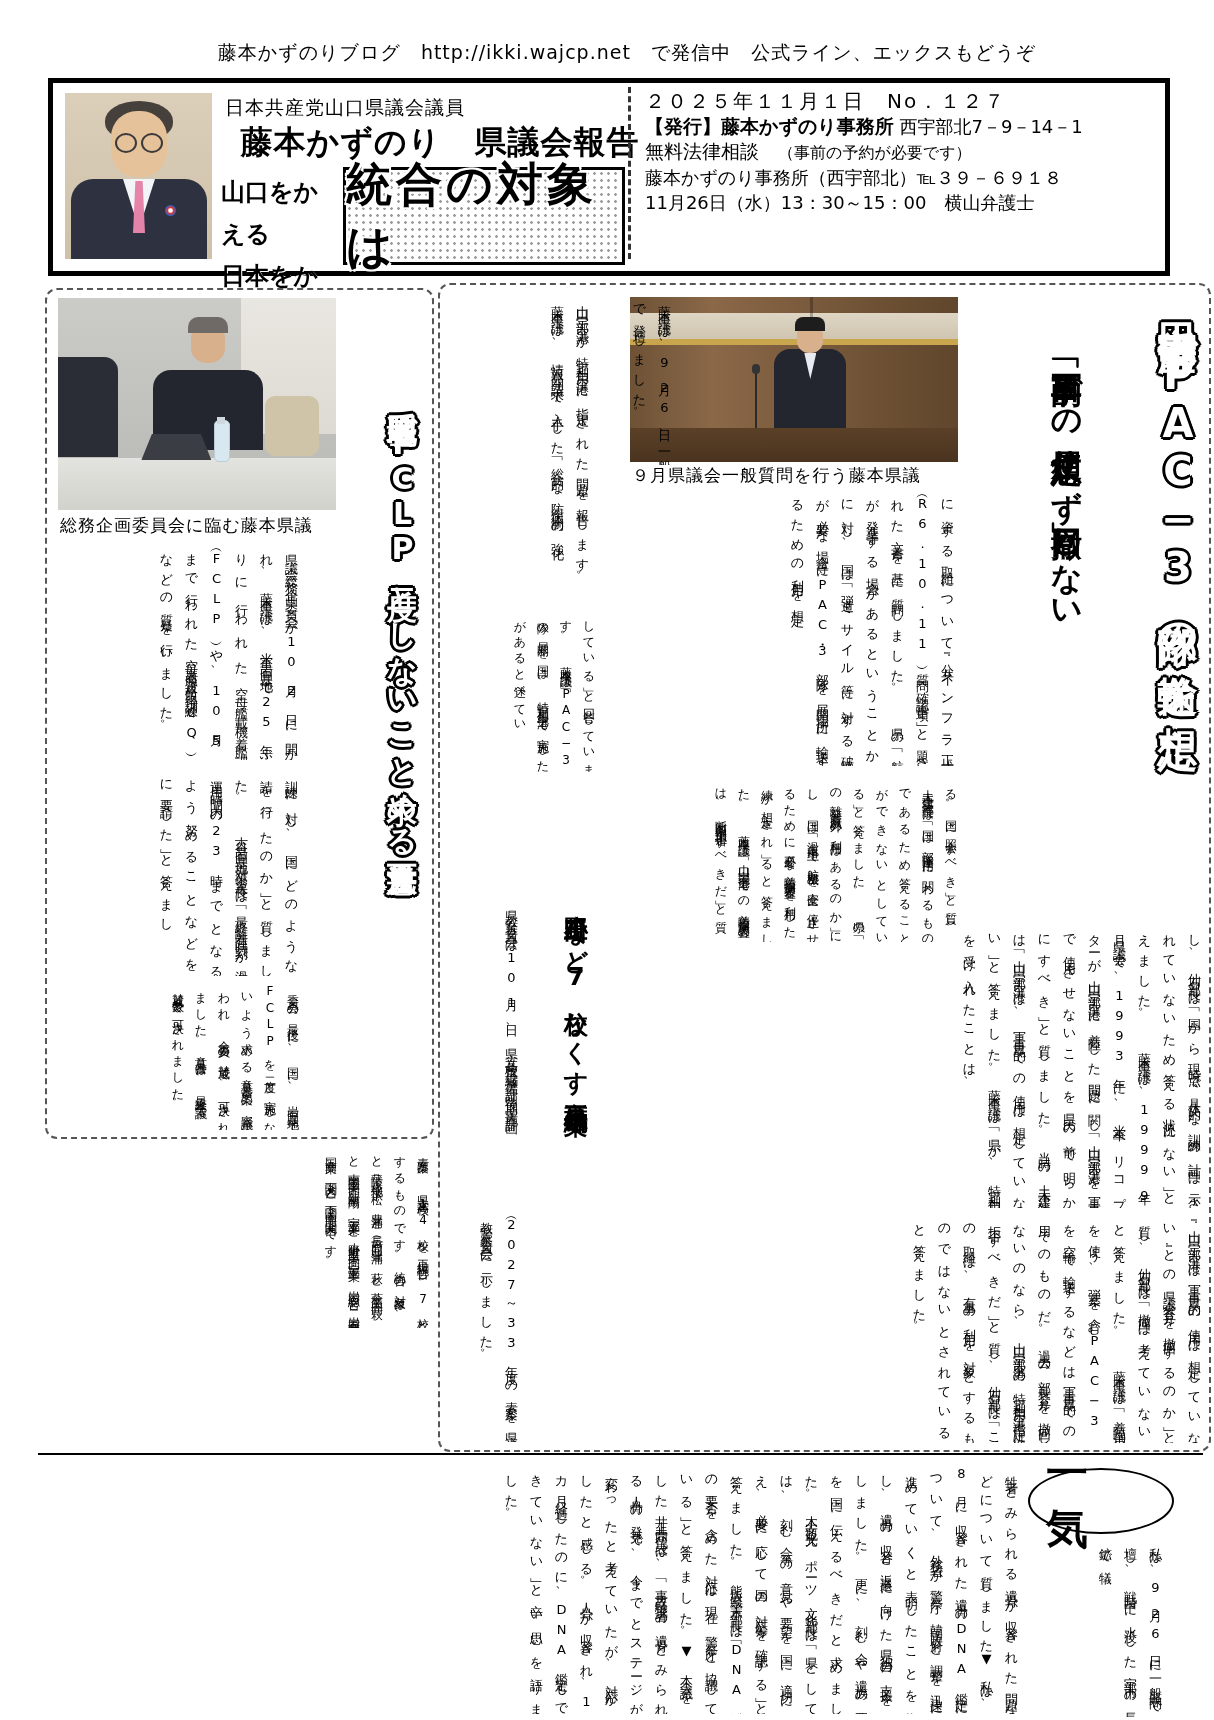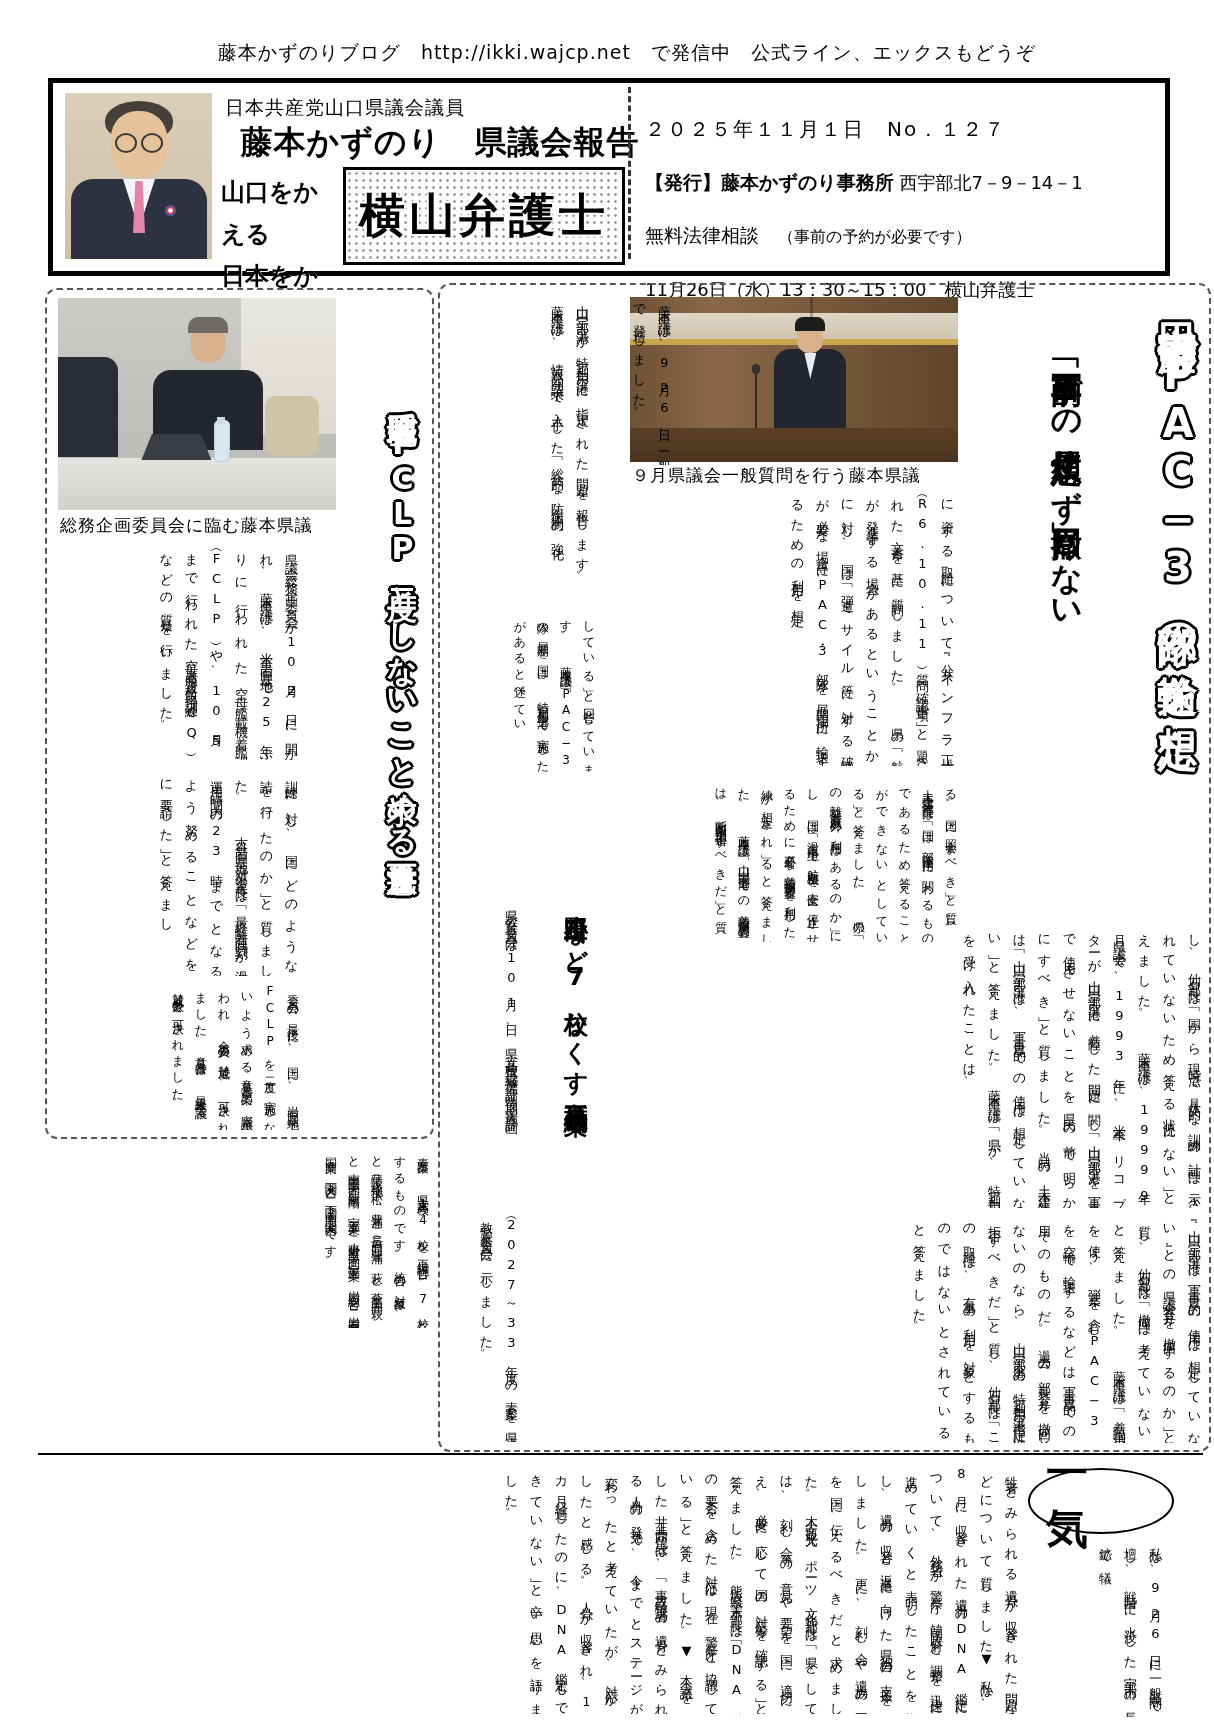--- a/index.html
+++ b/index.html
@@ -20,21 +20,21 @@
   .mh-affil{position:absolute;left:172px;top:12px;width:420px;font-size:19px;font-weight:normal;letter-spacing:1px;}
   .mh-title{position:absolute;left:172px;top:38px;width:430px;font-size:32px;font-weight:900;letter-spacing:1px;text-align:center;}
   .mh-slogans{position:absolute;left:168px;top:88px;width:118px;font-weight:900;font-size:24px;line-height:42px;text-shadow:1px 1px 0 #fff;}
   .mh-logo{position:absolute;left:290px;top:84px;width:276px;height:92px;border:3px solid #000;box-shadow:0 0 0 2px #fff inset;
            background-image:radial-gradient(#9a9a9a 1px,transparent 1.6px);background-size:7px 7px;
            display:flex;align-items:center;justify-content:center;}
   .mh-logo span{font-size:46px;font-weight:900;letter-spacing:4px;
            text-shadow:-2px -2px 0 #fff,2px -2px 0 #fff,-2px 2px 0 #fff,2px 2px 0 #fff;}
   .mh-divider{position:absolute;left:575px;top:4px;height:172px;border-left:3px dashed #333;}
   .mh-info{position:absolute;left:592px;top:6px;width:512px;font-size:18px;line-height:25px;}
-  .mh-info .row{white-space:nowrap;margin-top:28px;}
+  .mh-info .row{white-space:nowrap;}
   .r-date{font-size:20px;letter-spacing:2px;}
   .r-pub b{font-size:19px;}
   .r-tel{font-size:19px;}
   .r-legal{font-size:19px;}
   .r-legal small{font-size:16px;}
   
   .vtext{position:absolute;writing-mode:vertical-rl;text-orientation:upright;
          font-size:13px;letter-spacing:5px;line-height:25px;overflow:hidden;text-align:justify;}
   .vtight{font-size:12px;letter-spacing:2.5px;line-height:23px;}
   .headline-outline{position:absolute;writing-mode:vertical-rl;text-orientation:upright;font-weight:900;color:#fff;
@@ -91,27 +91,28 @@
       <div class="p-tie"></div>
       <div class="p-badge"></div>
     </div>
     <div class="mh-affil">日本共産党山口県議会議員</div>
     <div class="mh-title">藤本かずのり　県議会報告</div>
     <div class="mh-slogans">
       <div>山口をかえる</div>
       <div>日本をかえる</div>
     </div>
     <div class="mh-logo">
-      <span>横山弁護士</span>
+      <span>統合の対象は</span>
     </div>
     <div class="mh-divider"></div>
     <div class="mh-info">
       <div class="row r-date">２０２５年１１月１日　No．１２７</div>
       <div class="row r-pub"><b>【発行】藤本かずのり事務所</b> <span>西宇部北7－9－14－1</span></div>
       <div class="row r-legal"><span>無料法律相談</span>　<small>（事前の予約が必要です）</small></div>
+      <div class="row">藤本かずのり事務所（西宇部北）℡３９－６９１８</div>
       <div class="row">11月26日（水）13：30～15：00　横山弁護士</div>
     </div>
   </div>
 
   <div class="dashbox" style="left:438px;top:283px;width:769px;height:1165px;"></div>
 
   <div class="headline-outline" style="left:1094px;top:292px;width:112px;height:862px;font-size:40px;letter-spacing:2px;">山口宇部空港でPAC−3部隊の輸送を想定</div>
   <div class="headline-solid" style="left:1004px;top:348px;width:84px;height:760px;font-size:31px;letter-spacing:1px;">「軍事目的での使用想定せず」撤回しない</div>
 
   <div class="photo ph2" style="left:630px;top:297px;width:328px;height:165px;">

